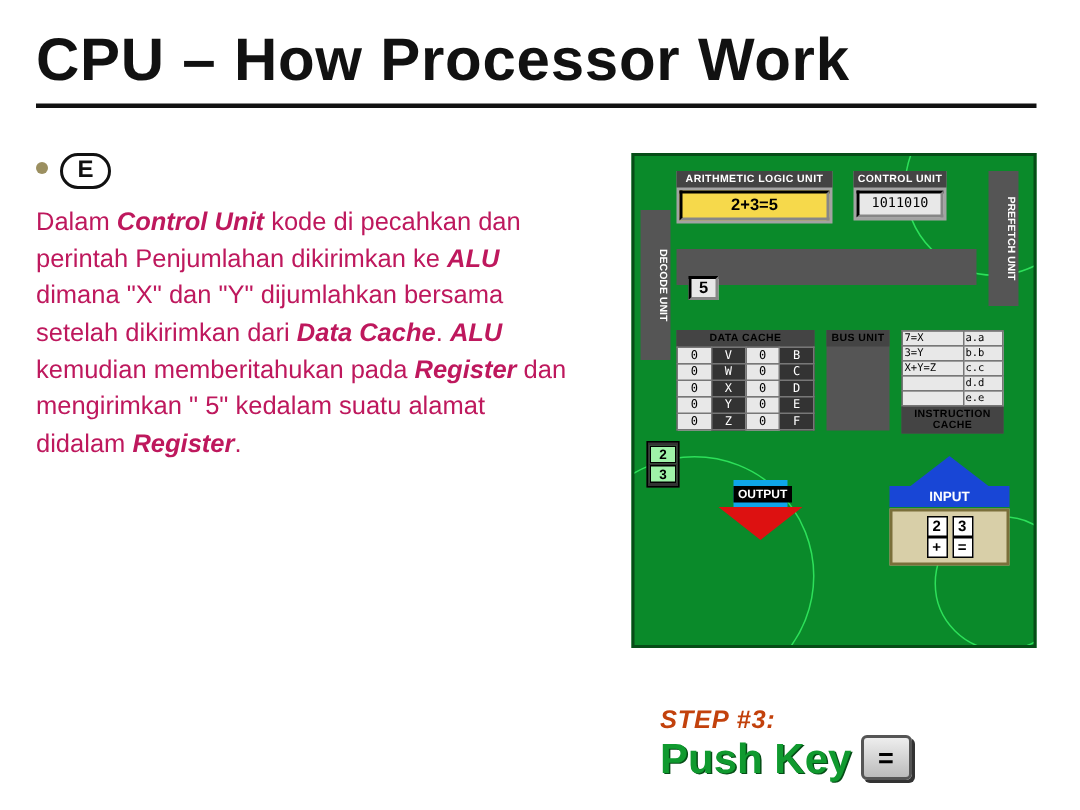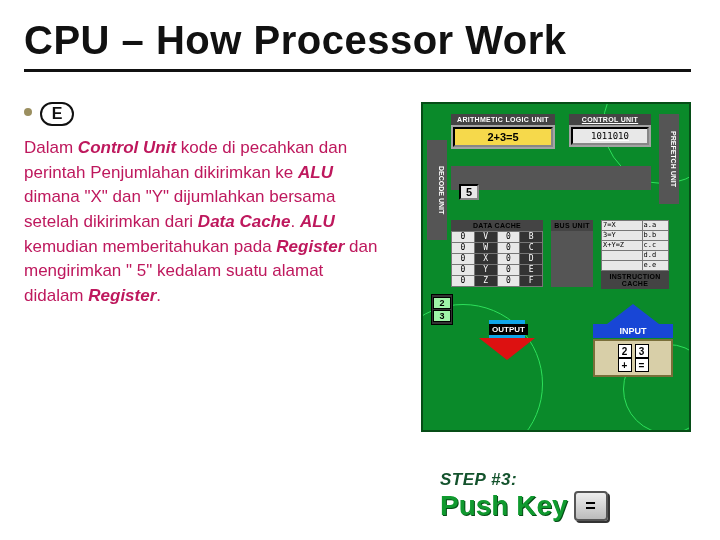--- a/index.html
+++ b/index.html
@@ -16,21 +16,21 @@
   .body-text { font-size: 17px; line-height: 1.45; color: #be185d; max-width: 360px; }
   .body-text .bolditalic { font-weight: 700; font-style: italic; }
 
   
   .diagram { flex: 0 0 270px; height: 330px; background: #0a8a2a; border: 2px solid #064d17; position: relative; overflow: hidden; }
   .pcb-trace { position: absolute; border-radius: 50%; border: 1px solid #2de05a; }
   .chip { position: absolute; background: #a3a3a3; color: #fff; font-family: "Arial Black", Arial, sans-serif; }
   .chip-label { font-size: 7px; font-weight: 900; text-align: center; letter-spacing: 0.3px; padding: 2px 0; background: #444; }
   .alu { left: 28px; top: 10px; width: 104px; }
   .alu .disp { background: #f6d94b; color: #000; font-size: 11px; text-align: center; padding: 2px 4px; border: 2px inset #333; margin: 2px; font-weight: 700; }
-  .ctrl { left: 146px; top: 10px; width: 82px; text-decoration: underline; }
+  .ctrl { left: 146px; top: 10px; width: 62px; }
   .ctrl .disp { background: #e8e8e8; color: #000; font-size: 9px; text-align: center; padding: 2px 2px; border: 2px inset #333; margin: 2px; font-family: monospace; }
   .vchip { position: absolute; width: 20px; background: #555; color: #fff; writing-mode: vertical-rl; text-orientation: mixed; font-size: 7px; font-weight: 900; text-align: center; padding: 4px 2px; }
   .decode { left: 4px; top: 36px; height: 100px; }
   .prefetch { left: 236px; top: 10px; height: 90px; }
   .registers { position: absolute; left: 28px; top: 62px; width: 200px; background: #555; }
   .registers .chip-label { font-size: 8px; }
   .registers .reg-val { position: absolute; left: 8px; top: 18px; background: #e8e8e8; color: #000; border: 2px inset #333; font-size: 11px; padding: 0 5px; font-weight: 700; }
   .registers .reg-body { height: 24px; }
   .datacache { position: absolute; left: 28px; top: 116px; width: 92px; background: #555; }
   .datacache .tbl { border-collapse: collapse; width: 100%; }
@@ -48,22 +48,22 @@
   .input-arrow { position: absolute; left: 170px; top: 200px; width: 80px; }
   .arrow-up { width: 0; height: 0; border-left: 26px solid transparent; border-right: 26px solid transparent; border-bottom: 20px solid #1846d6; margin: 0 auto; }
   .input-box { background: #1846d6; color: #fff; font-size: 9px; font-weight: 900; text-align: center; padding: 2px; }
   .calc { background: #d8cfa8; border: 2px solid #7a6f3a; margin-top: 1px; padding: 3px; }
   .calc-row { display: flex; gap: 3px; justify-content: center; }
   .calc-key { width: 14px; height: 14px; background: #fff; border: 1px solid #000; font-size: 10px; display: flex; align-items: center; justify-content: center; font-weight: 700; }
   .circ { position: absolute; left: 8px; top: 190px; width: 22px; background: #333; border: 1px solid #000; padding: 1px; }
   .circ div { background: #9ff3a8; border: 1px solid #000; font-size: 9px; text-align: center; margin: 1px 0; font-weight: 700; }
 
   .step-banner { position: absolute; left: 440px; top: 470px; width: 250px; }
-  .step-title { font-family: "Arial Black", Arial, sans-serif; font-size: 17px; color: #14532d; font-style: italic; font-weight: 900; letter-spacing: 0.5px; }
-  .pushkey-row { display: flex; align-items: center; gap: 6px; }
+  .step-title { font-family: "Arial Black", Arial, sans-serif; font-size: 17px; color: #c2410c; font-style: italic; font-weight: 900; letter-spacing: 0.5px; }
+  .pushkey-row { display: flex; align-items: flex-start; gap: 6px; }
   .pushkey { font-family: "Comic Sans MS", "Arial Black", Arial, sans-serif; font-size: 28px; font-weight: 900; color: #109a2f; text-shadow: 1px 1px 0 #064d17; }
   .eq-key { width: 34px; height: 30px; background: linear-gradient(#eee,#bbb); border: 2px solid #555; border-radius: 4px; display: flex; align-items: center; justify-content: center; font-size: 18px; font-weight: 900; box-shadow: 2px 2px 0 #333; }
 </style>
 </head>
 <body>
 
 <div class="slide">
   <div class="title-row">
     <div class="title">
       <span>CPU – How Processor Work</span>

